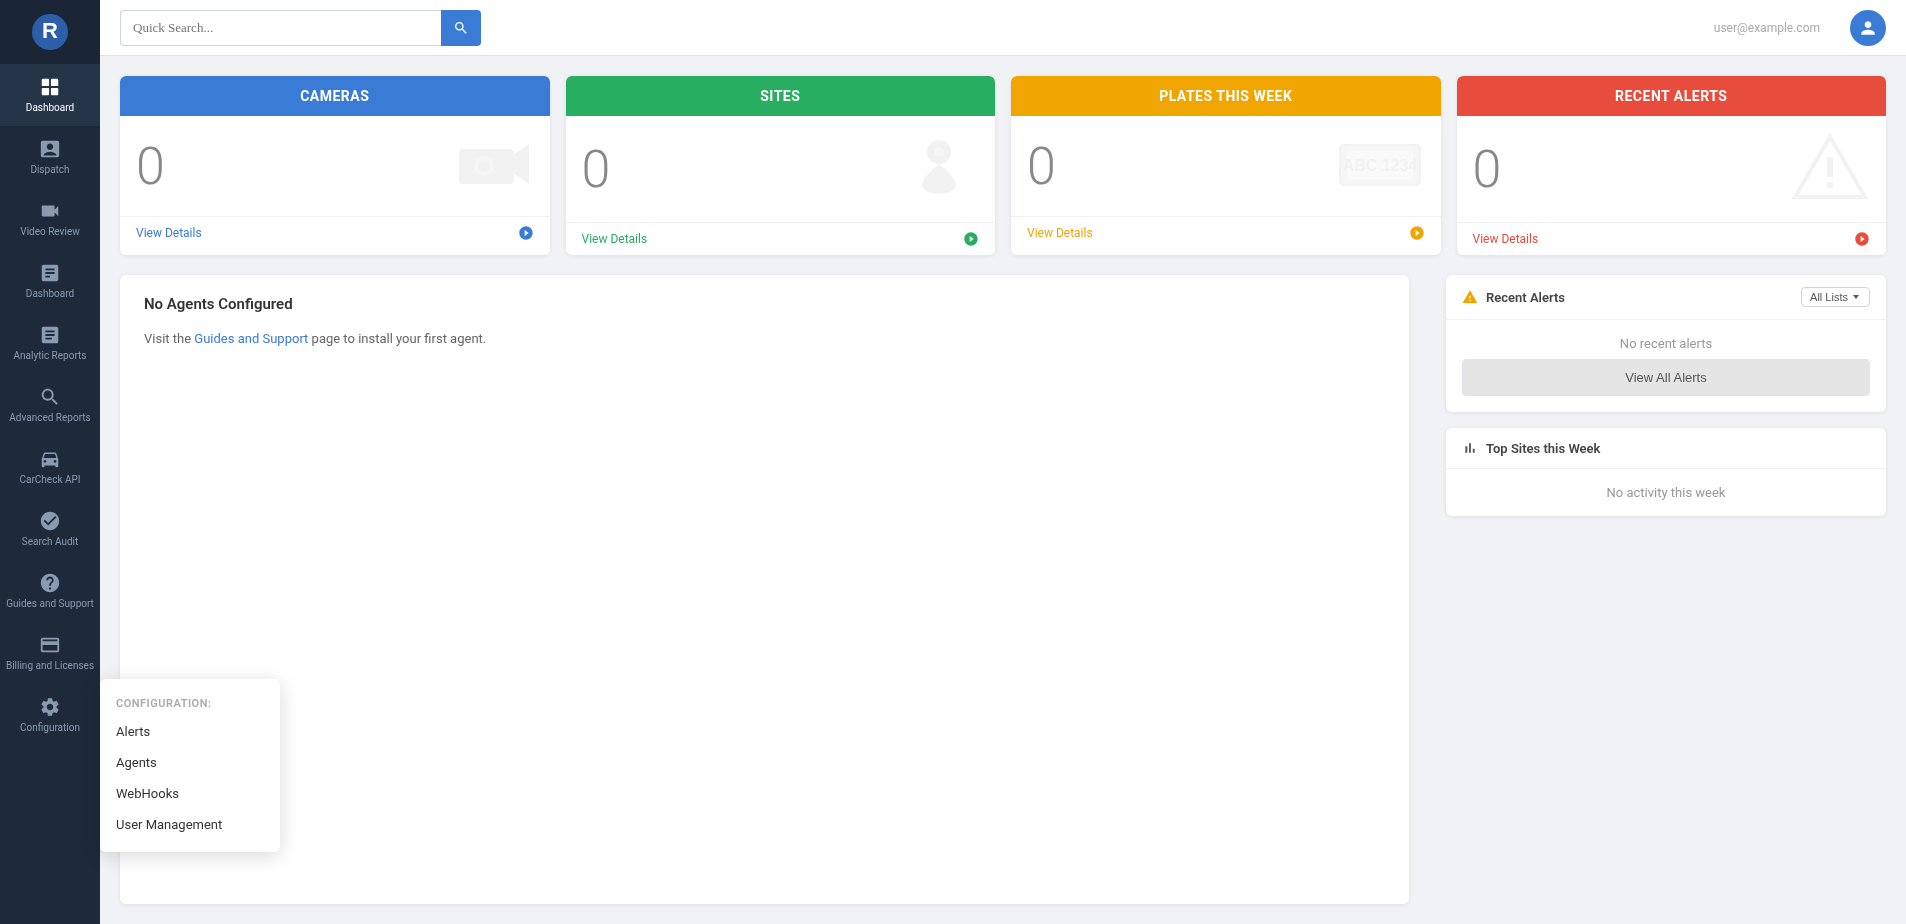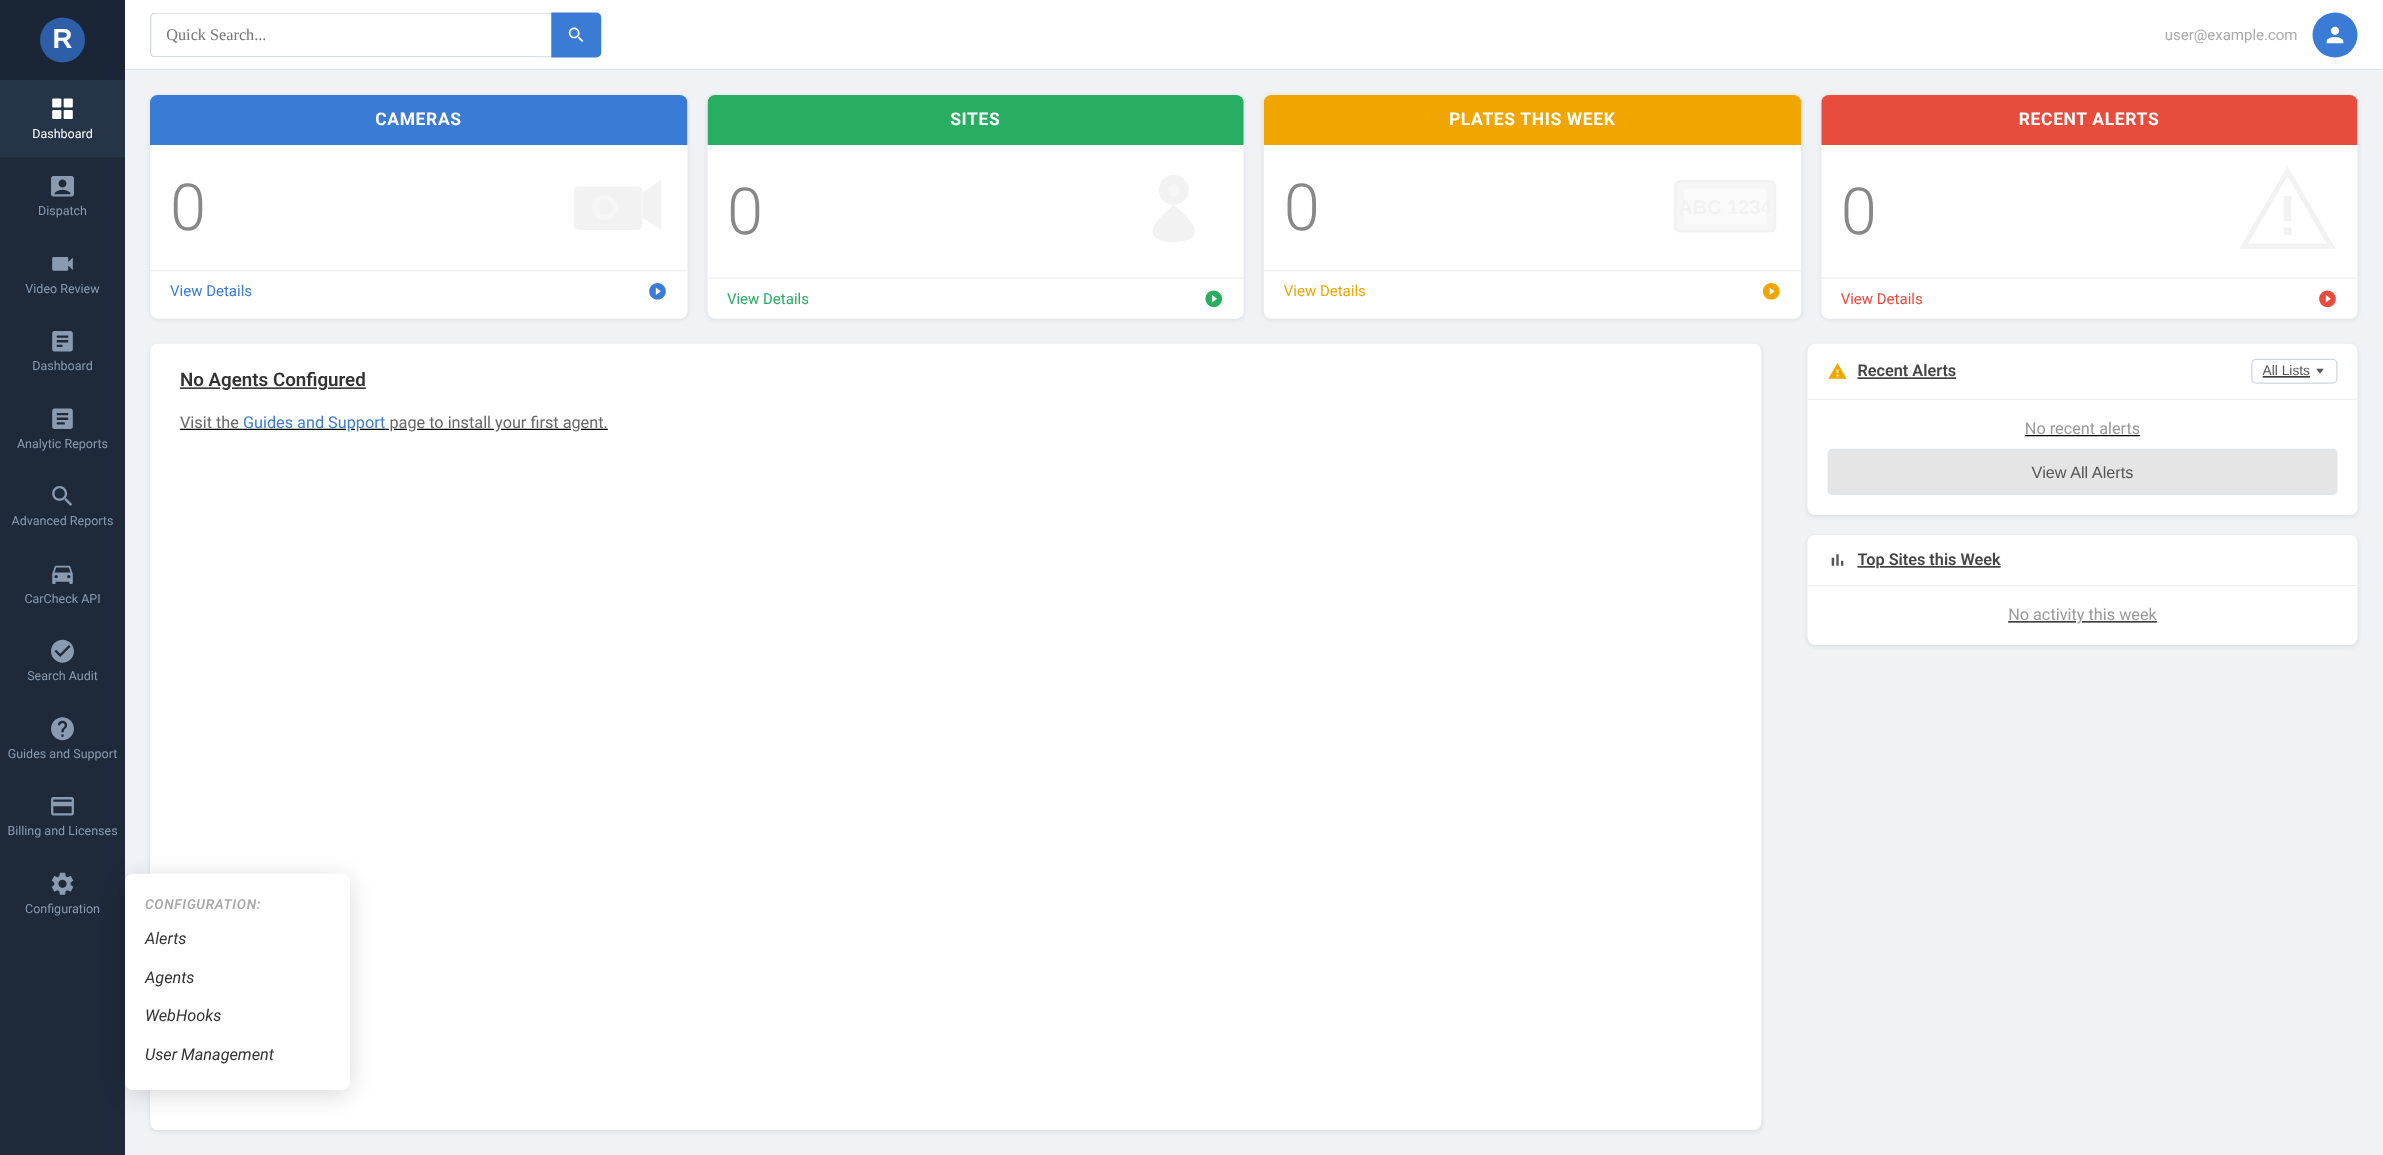--- a/index.html
+++ b/index.html
@@ -89,21 +89,21 @@
       border-radius: 0 4px 4px 0;
       cursor: pointer;
       display: flex;
       align-items: center;
       justify-content: center;
       color: #fff;
     }
     .topbar-right {
       display: flex;
       align-items: center;
-      gap: 12px;
+      gap: 30px;
     }
     .user-email {
       font-size: 12px;
       color: #aaa;
     }
     .avatar {
       width: 36px;
       height: 36px;
       background: #3a7bd5;
       border-radius: 50%;
@@ -178,21 +178,20 @@
     .view-details-link.green { color: #27ae60; }
     .view-details-link.amber { color: #f0a500; }
     .view-details-link.red { color: #e74c3c; }
 
     
     .bottom-row {
       display: grid;
       grid-template-columns: 1fr 440px;
       gap: 37px;
       flex: 1;
-      text-decoration: underline;
     }
 
     
     .agents-panel {
       background: #fff;
       border-radius: 6px;
       box-shadow: 0 1px 4px rgba(0,0,0,0.08);
       padding: 20px 24px;
     }
     .agents-panel h3 {
@@ -266,28 +265,27 @@
       cursor: pointer;
       font-size: 13px;
       color: #555;
       margin-top: 8px;
     }
 
     
     .context-menu {
       position: fixed;
       left: 100px;
-      bottom: 52px;
+      bottom: 72px;
       background: #fff;
       border-radius: 6px;
       box-shadow: 0 4px 20px rgba(0,0,0,0.15);
       padding: 12px 0;
       min-width: 180px;
       z-index: 200;
-      font-style: italic;
     }
     .context-menu-label {
       padding: 6px 16px;
       font-size: 11px;
       color: #aaa;
       font-weight: 600;
       text-transform: uppercase;
       letter-spacing: 0.5px;
     }
     .context-menu-item {

